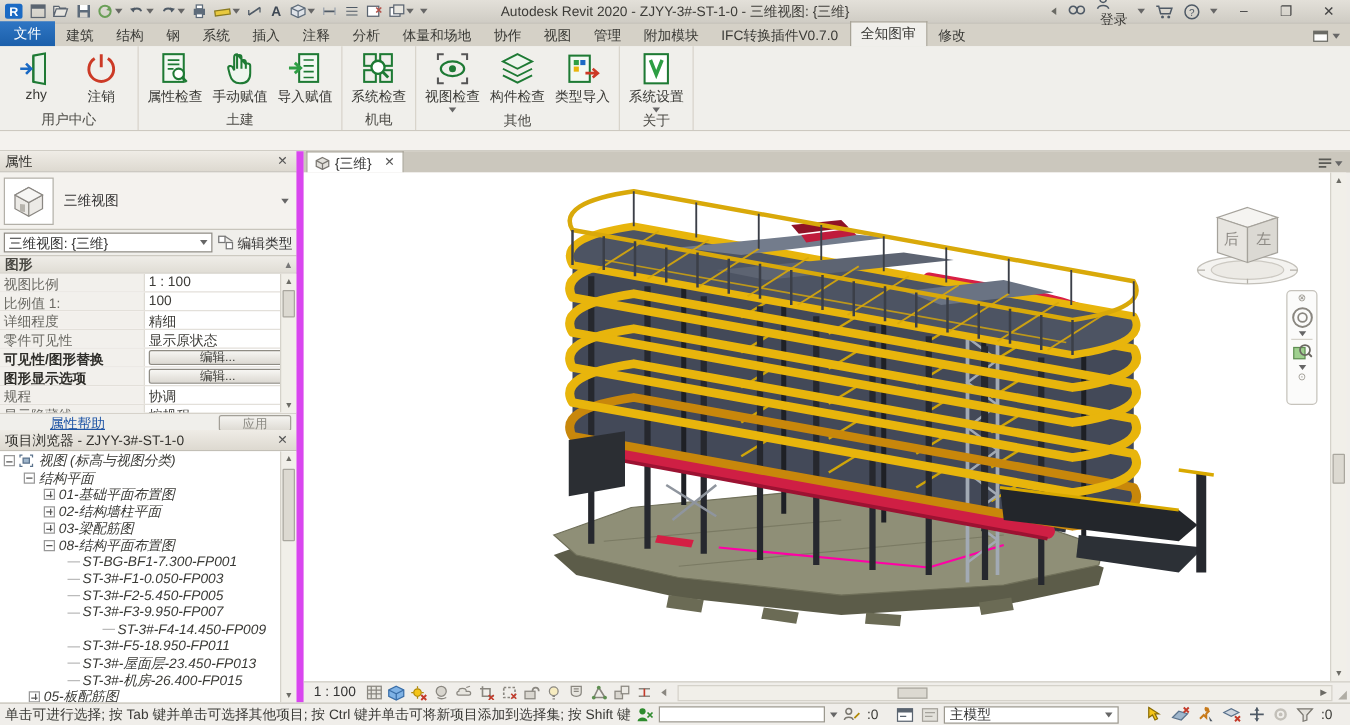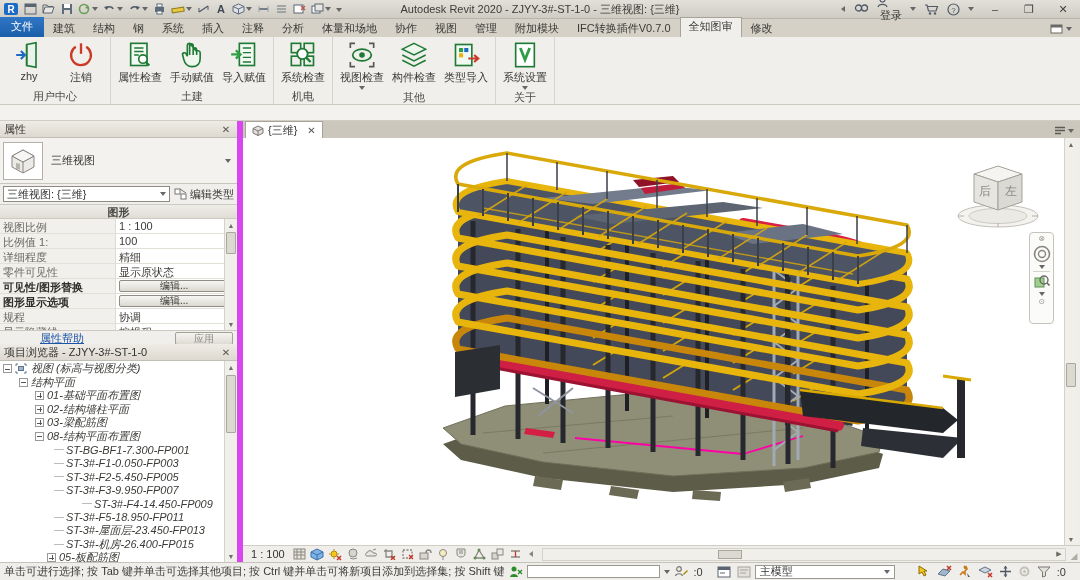--- a/index.html
+++ b/index.html
@@ -42,21 +42,21 @@
   .phead .x { margin-left:auto; color:#555; font-size:10px; width:14px; text-align:center; }
   #properties { top:121px; height:223px; }
   #typesel { height:46px; display:flex; align-items:center; background:#f4f2ee; border-bottom:1px solid #c8c5bc; padding:3px; }
   #typesel .thumb { width:40px; height:38px; background:#fff; border:1px solid #b3b0a8; display:flex; align-items:center; justify-content:center; }
   #typesel .tname { margin-left:8px; color:#333; }
   #typesel .dd { margin-left:auto; margin-right:3px; }
   #comborow { height:20px; display:flex; align-items:center; padding:1px 3px; gap:4px; background:#f0efeb; }
   #inst-combo { flex:1; height:16px; background:#fff; border:1px solid #8e8b83; display:flex; align-items:center; padding:0 3px; }
   #inst-combo .caret { margin-left:auto; }
   #edit-type-btn { display:flex; align-items:center; gap:3px; color:#333; }
-  .secbar { height:15px; background:linear-gradient(#efede8,#e0ddd5); border-top:1px solid #cdcac1; border-bottom:1px solid #cdcac1; display:flex; align-items:center; padding:0 4px; font-weight:bold; color:#4a4944;flex-direction:column; }
+  .secbar { height:15px; background:linear-gradient(#efede8,#e0ddd5); border-top:1px solid #cdcac1; border-bottom:1px solid #cdcac1; display:flex; align-items:center; padding:0 4px; font-weight:bold; color:#4a4944; }
   .secbar .chev { margin-left:auto; color:#777; font-size:9px; }
   #propgrid { position:relative; height:111px; overflow:hidden; background:#fff; }
   .prow { display:flex; height:15px; border-bottom:1px solid #e3e0da; }
   .prow .lab { width:116px; background:#f2f0ec; border-right:1px solid #dedbd4; color:#6a6963; padding:1px 3px; white-space:nowrap; overflow:hidden; }
   .prow .lab.bold { font-weight:bold; color:#2f2e2a; }
   .prow .val { flex:1; color:#3c3b37; padding:1px 3px; white-space:nowrap; overflow:hidden; }
   .editbtn { width:96%; height:12px; margin-top:0px; background:linear-gradient(#f7f6f3,#dcd9d2); border:1px solid #8f8c84; border-radius:2px; font-size:10px; color:#3a3a36; display:flex; align-items:center; justify-content:center; }
   .vscroll { position:absolute; right:0; top:0; bottom:0; width:13px; background:#f1efe9; border-left:1px solid #d5d2ca; }
   .vscroll .arr { height:12px; display:flex; align-items:center; justify-content:center; font-size:7px; color:#6c6b65; }
   .vscroll .thumb { position:absolute; left:1px; right:1px; background:#dcd9d1; border:1px solid #a9a69e; border-radius:1px; }
@@ -535,21 +535,21 @@
         <span>ST-3#-F5-18.950-FP011</span>
       </div>
     <div class="trow" style="padding-left:54px;">
         <span class="leafdash"></span>
         <span>ST-3#-屋面层-23.450-FP013</span>
       </div>
     <div class="trow" style="padding-left:54px;">
         <span class="leafdash"></span>
         <span>ST-3#-机房-26.400-FP015</span>
       </div>
-    <div class="trow" style="padding-left:47px;">
+    <div class="trow" style="padding-left:23px;">
         <span class="pm plus"></span>
         <span>05-板配筋图</span>
       </div>
     <div class="vscroll">
         <div class="arr">▲</div>
         <div class="thumb" style="top:14px;height:58px;"></div>
         <div class="arr" style="position:absolute;bottom:0;left:0;right:0;">▼</div>
       </div>
   </div>
 </div>

